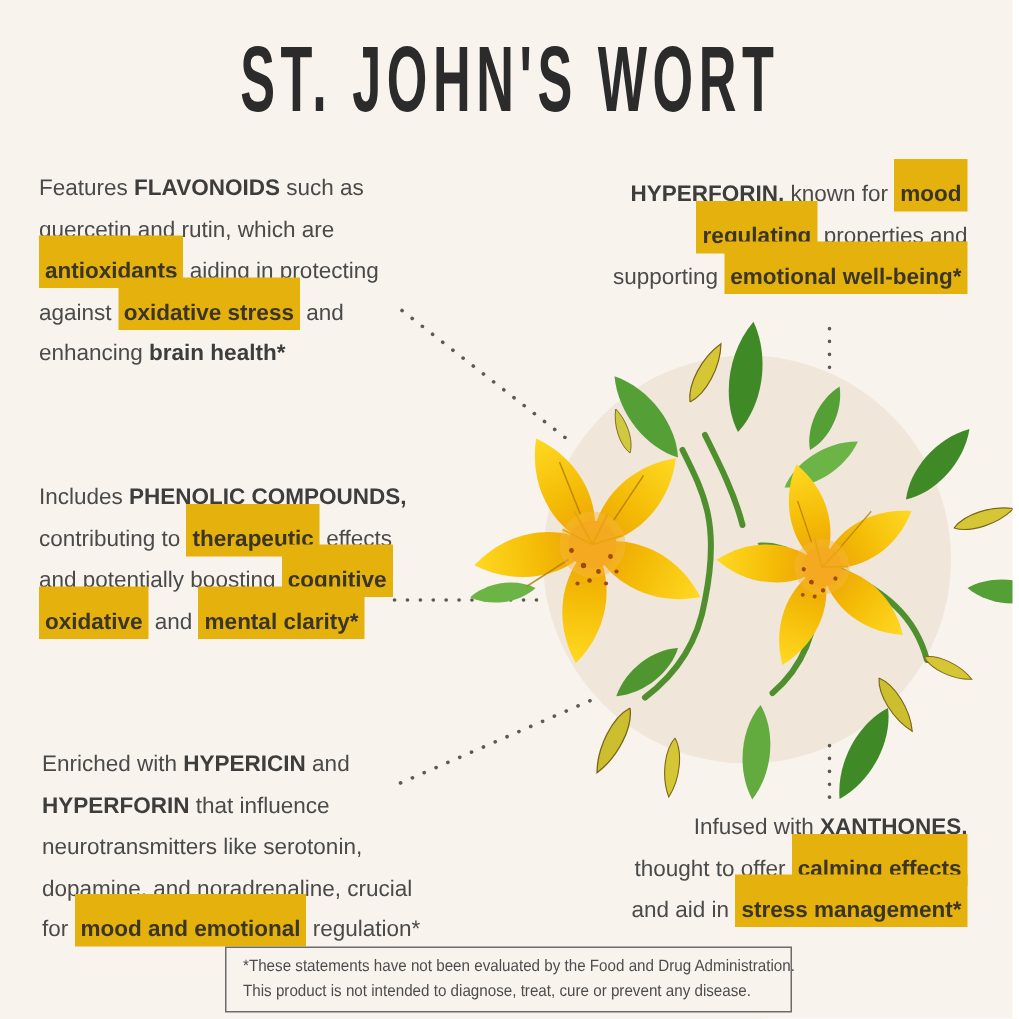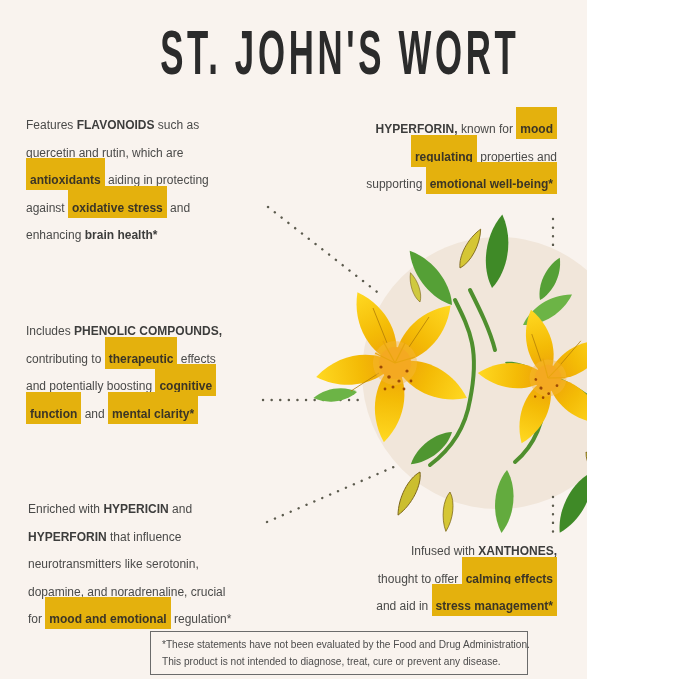--- a/index.html
+++ b/index.html
@@ -1,26 +1,26 @@
 <!DOCTYPE html>
 <html style="--background: #f9f3ee; --circle: #f1e6da; --highlight: #e4b10d; --body-text: #4a4a49; --title-text: #2b2b2b; --dotted-line: #5c5b4e; --flower-yellow: #f6c50a; --flower-center-orange: #f29d0c; --leaf-green: #59a139;"><head>
 <meta charset="utf-8">
 <style>
   :root{
     --background:#f9f3ee; --circle:#f1e6da; --highlight:#e4b10d;
     --body-text:#4a4a49; --title-text:#2b2b2b; --dotted-line:#5c5b4e;
   }
   html,body{margin:0;padding:0;}
   body{background:#ffffff;font-family:"Liberation Sans",sans-serif;}
-  .canvas{position:relative;width:587px;height:679px;background:var(--background);overflow:hidden;}
+  .canvas{position:relative;width:675px;height:679px;background:var(--background);overflow:hidden;}
   .art{position:absolute;left:0;top:0;width:679px;height:679px;}
   .title{position:absolute;left:0;top:16px;width:679px;text-align:center;color:var(--title-text);}
   .title-inner{display:inline-block;font-size:47px;font-weight:700;letter-spacing:5px;
     transform:scale(0.74,1.32);transform-origin:center top;font-family:"Liberation Sans",sans-serif;}
-  .tblock{position:absolute;font-size:12px;color:var(--body-text);}
+  .tblock{position:absolute;font-size:15px;color:var(--body-text);}
   .tline{display:block;line-height:27.6px;white-space:nowrap;}
   .align-left{text-align:left;}
   .align-right{text-align:right;}
   .seg-n{font-weight:400;color:var(--body-text);}
   .seg-c{font-weight:600;color:#3d3d3c;}
   .seg-b{font-weight:600;color:#3d3d3c;}
   .seg-h{font-weight:600;color:#3b3526;background:var(--highlight);padding:15px 4px 3px;}
   .disclaimer{position:absolute;left:150px;top:631px;width:354px;border:1px solid #6b6b6b;
     background:var(--background);padding:4px 11px 5px;color:#4c4c4c;}
   .disclaimer-line{display:block;font-size:11px;line-height:16.5px;white-space:nowrap;
@@ -167,21 +167,21 @@
   <div class="tblock align-right block-hypericin-top">
       <span class="tline"><span class="seg-c">HYPERFORIN,</span><span class="seg-n"> known for </span><span class="seg-h">mood</span></span>
       <span class="tline"><span class="seg-h">regulating</span><span class="seg-n"> properties and</span></span>
       <span class="tline"><span class="seg-n">supporting </span><span class="seg-h">emotional well-being*</span></span>
     </div>
 
   <div class="tblock align-left block-phenolic">
       <span class="tline"><span class="seg-n">Includes </span><span class="seg-c">PHENOLIC COMPOUNDS,</span></span>
       <span class="tline"><span class="seg-n">contributing to </span><span class="seg-h">therapeutic</span><span class="seg-n"> effects</span></span>
       <span class="tline"><span class="seg-n">and potentially boosting </span><span class="seg-h">cognitive</span></span>
-      <span class="tline"><span class="seg-h">function</span><span class="seg-n"> and </span><span class="seg-h">mental clarity*</span></span>
+      <span class="tline"><span class="seg-h">oxidative</span><span class="seg-n"> and </span><span class="seg-h">mental clarity*</span></span>
     </div>
 
   <div class="tblock align-left block-hypericin-bottom">
       <span class="tline"><span class="seg-n">Enriched with </span><span class="seg-c">HYPERICIN</span><span class="seg-n"> and</span></span>
       <span class="tline"><span class="seg-c">HYPERFORIN</span><span class="seg-n"> that influence</span></span>
       <span class="tline"><span class="seg-n">neurotransmitters like serotonin,</span></span>
       <span class="tline"><span class="seg-n">dopamine, and noradrenaline, crucial</span></span>
       <span class="tline"><span class="seg-n">for </span><span class="seg-h">mood and emotional</span><span class="seg-n"> regulation*</span></span>
     </div>
 

